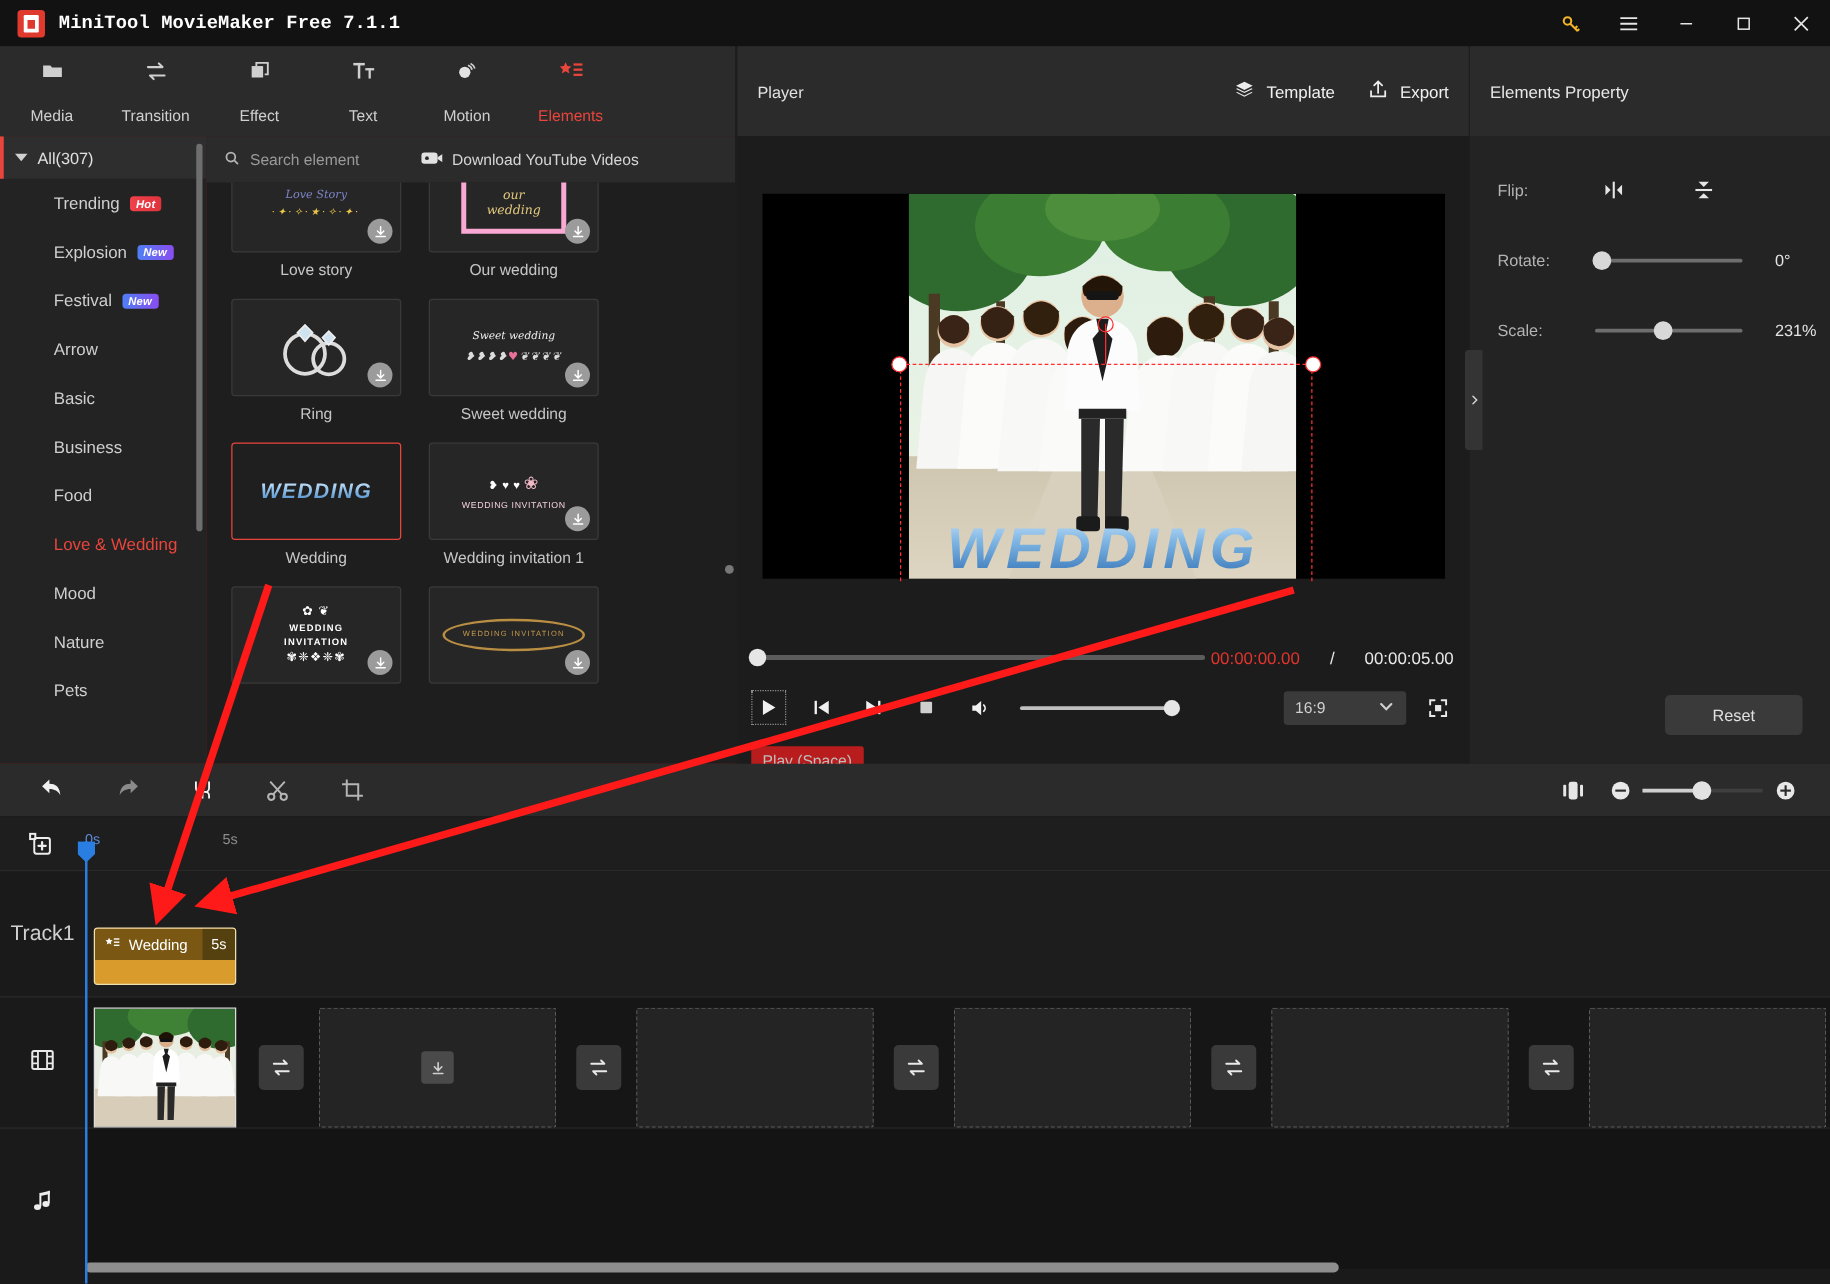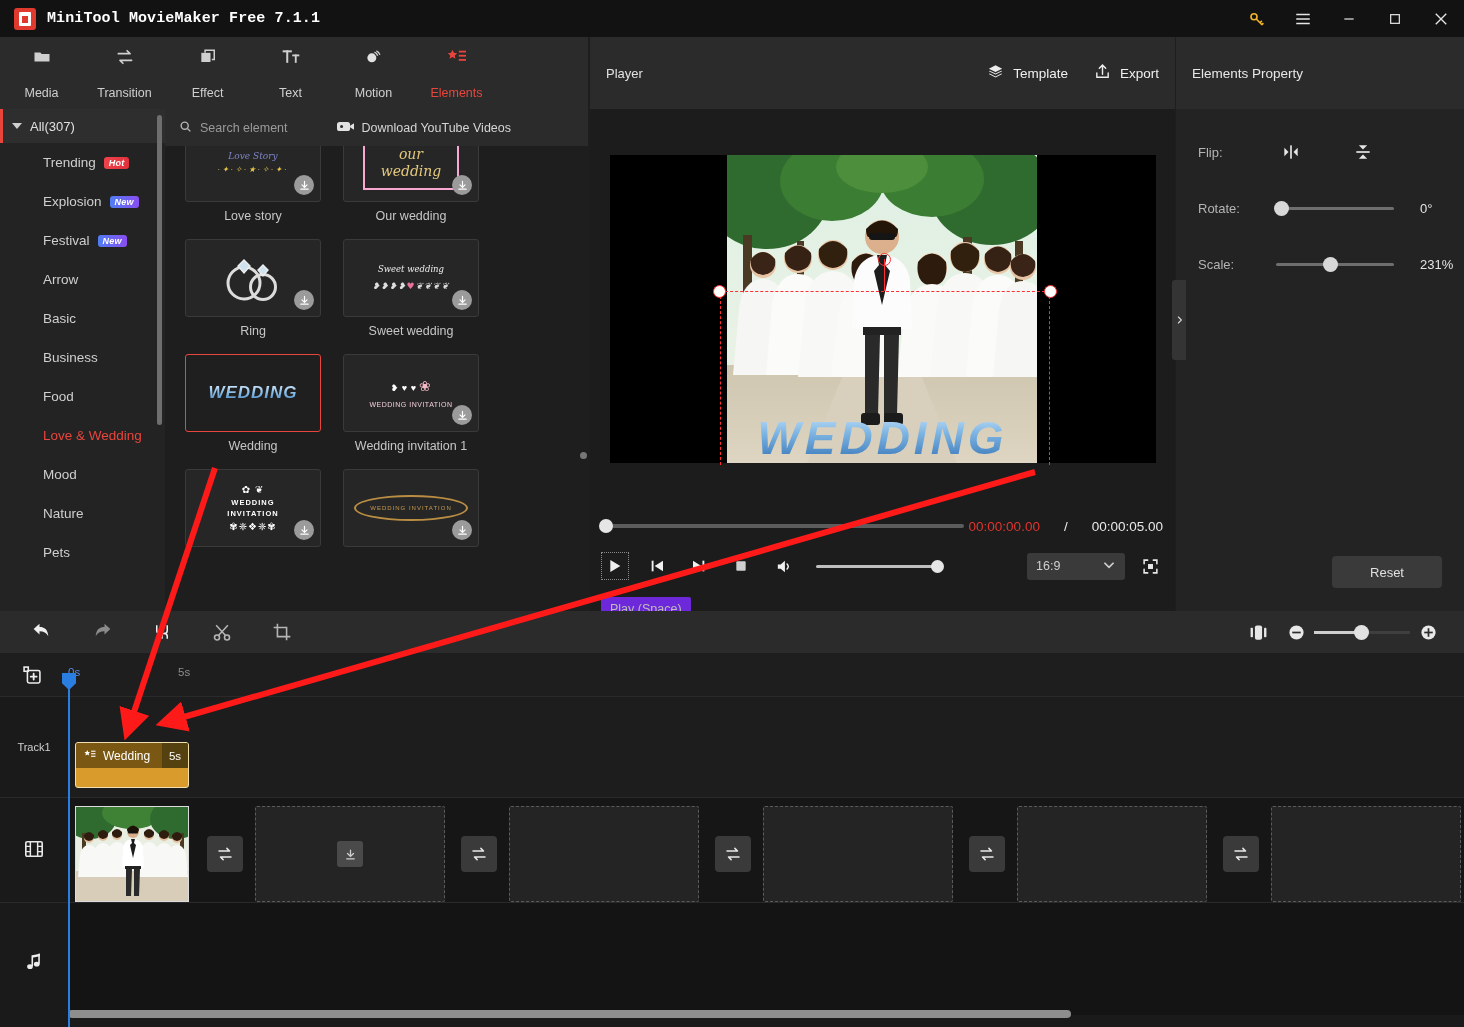--- a/index.html
+++ b/index.html
@@ -90,22 +90,22 @@
     background:#9b9b9b; display:flex; align-items:center; justify-content:center;
   }
   .cell-label { margin-top:7px; text-align:center; font-size:12.5px; color:#c6c6c6; }
   .panel-handle { position:absolute; right:1px; top:306px; width:7px; height:7px; background:#777; border-radius:50%; }
 
   
   .art { width:100%; height:100%; display:flex; align-items:center; justify-content:center; text-align:center;}
   .art-lovestory { font-family:"DejaVu Serif", serif; font-size:9px; color:#7d85c8; font-style:italic; line-height:1.6;}
   .art-lovestory .stars { color:#e7c44a; letter-spacing:2px; font-size:8px; display:block;}
   .art-ourwedding {
-    font-family:"DejaVu Serif", serif; font-style:italic; font-size:14px; color:#e3c87d;
-    border:2px solid #f9a8d4; padding:7px 16px; position:relative; line-height:1.25;
+    font-family:"DejaVu Serif", serif; font-style:italic; font-size:10px; color:#e3c87d;
+    border:4px solid #f9a8d4; padding:7px 16px; position:relative; line-height:1.25;
   }
   .art-ring { display:flex; align-items:center; justify-content:center; }
   .art-sweet { font-family:"DejaVu Serif", serif; font-style:italic; color:#eee; font-size:8.5px; line-height:1.8;}
   .art-sweet .vine { color:#ddd; letter-spacing:1px; font-size:9px; display:block;}
   .art-sweet .vine b { color:#e8709a; }
   .art-wedding {
     font-family:"Liberation Sans", sans-serif; font-style:italic; font-weight:bold;
     font-size:17px; letter-spacing:1px;
     background:linear-gradient(180deg,#dfeeff 0%,#8fc0e8 45%,#3f7fc0 100%);
     -webkit-background-clip:text; background-clip:text; color:transparent;
@@ -155,21 +155,21 @@
   .ctrl-btn.focus { outline:1px dotted #8a8a8a; }
   .volbar { position:relative; width:122px; height:3px; background:#bfbfbf; border-radius:2px; margin-left:4px;}
   .vol-knob { position:absolute; right:-6px; top:-5px; width:13px; height:13px; border-radius:50%; background:#e6e6e6;}
   .rightctl { margin-left:auto; display:flex; align-items:center; gap:12px; }
   .ratio-sel {
     width:98px; height:27px; background:#3a3a3a; border-radius:3px; display:flex; align-items:center;
     padding:0 9px; font-size:12.5px; color:#cfcfcf; cursor:pointer;
   }
   .ratio-sel .chev { margin-left:auto; }
   .tooltip {
-    position:absolute; left:601px; top:597px; padding:5px 9px; background:#6d28d9;
+    position:absolute; left:601px; top:597px; padding:5px 9px; background:#b91c1c;
     color:#bdbdbd; font-size:12.5px; border-radius:2px;
   }
   .collapse-tab {
     position:absolute; left:1172px; top:280px; width:14px; height:80px;
     background:#343434; border-radius:3px 0 0 3px; display:flex; align-items:center; justify-content:center;
     cursor:pointer; z-index:5;
   }
 
   
   .props { position:absolute; left:1176px; top:37px; width:288px; height:574px; background:#232323; }
@@ -207,21 +207,21 @@
   .addmedia { position:absolute; left:22px; top:12px; cursor:pointer;}
   .ruler { position:absolute; left:68px; top:0; right:0; height:44px; }
   .tick { position:absolute; top:13px; font-size:11.5px; color:#8d8d8d;}
   .tick.active { color:#5a8ad8; }
   .playhead { position:absolute; left:68px; top:20px; width:2px; height:354px; background:#2a7de1; z-index:6;}
   .playhead-grip {
     position:absolute; left:-6px; top:0; width:14px; height:17px; background:#2a7de1;
     clip-path:polygon(0 0,100% 0,100% 60%,50% 100%,0 60%);
   }
   .tracklabels { position:absolute; left:0; top:44px; width:68px; height:330px; }
-  .tl-rowlabel { display:flex; align-items:center; justify-content:center; font-size:11px; color:#d0d0d0; }
+  .tl-rowlabel { display:flex; align-items:center; justify-content:center; font-size:17px; color:#d0d0d0; }
   .tl-rowlabel.r1 { height:100px; }
   .tl-rowlabel.r2 { height:106px; border-top:1px solid #2a2a2a; border-bottom:1px solid #2a2a2a;}
   .tl-rowlabel.r3 { height:120px; }
   .tracks { position:absolute; left:68px; top:44px; right:0; height:330px; }
   .trk { position:relative; }
   .trk.r1 { height:100px; background:#1d1d1d; }
   .trk.r2 { height:106px; background:#161616; border-top:1px solid #2a2a2a; border-bottom:1px solid #2a2a2a;}
   .trk.r3 { height:112px; background:#141414; }
   .clip-elem {
     position:absolute; left:7px; top:45px; width:114px; height:46px;

